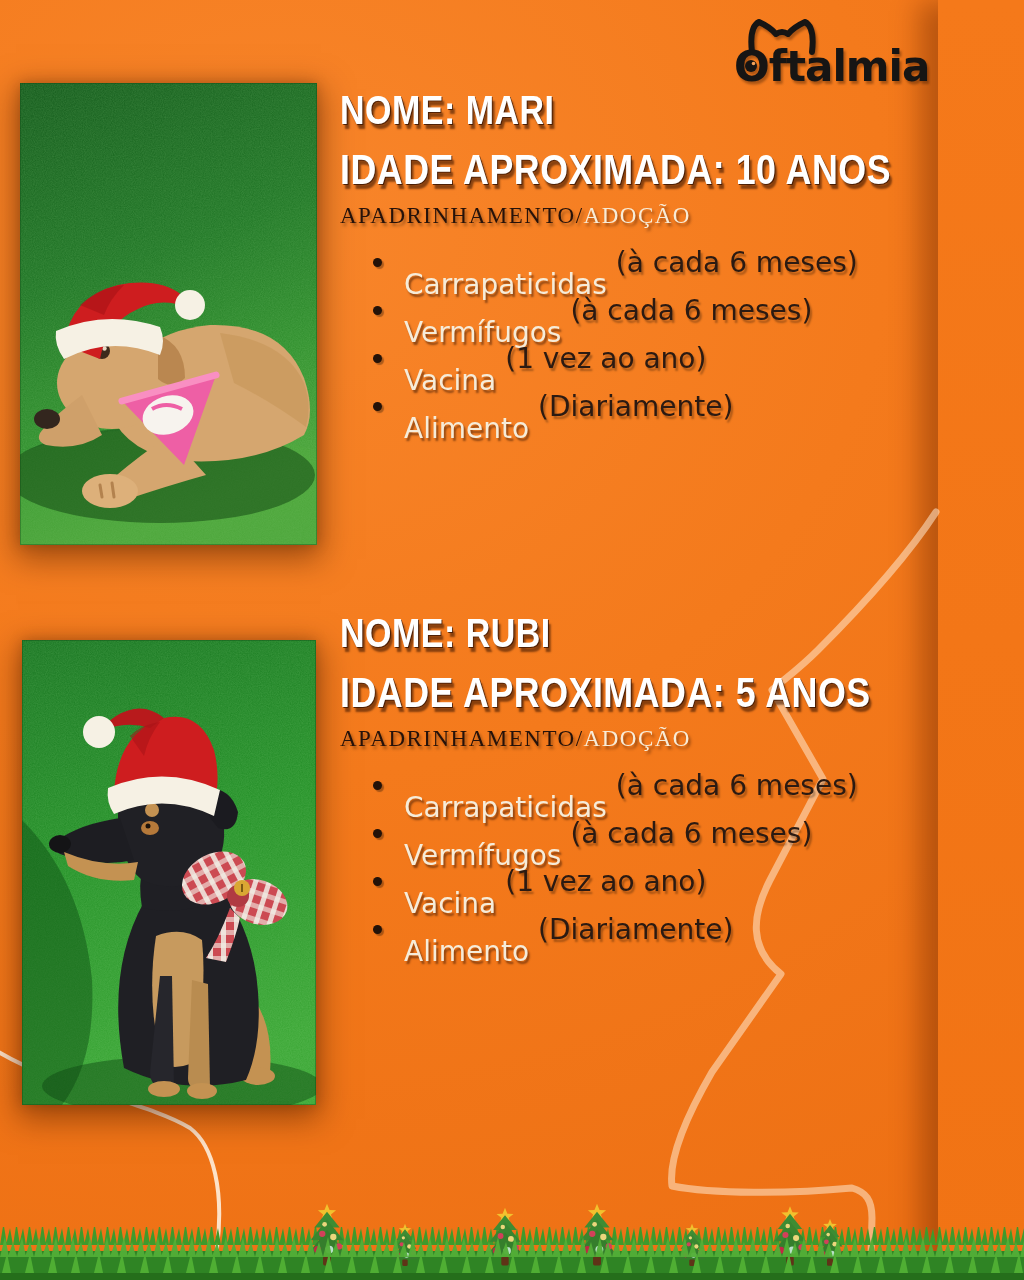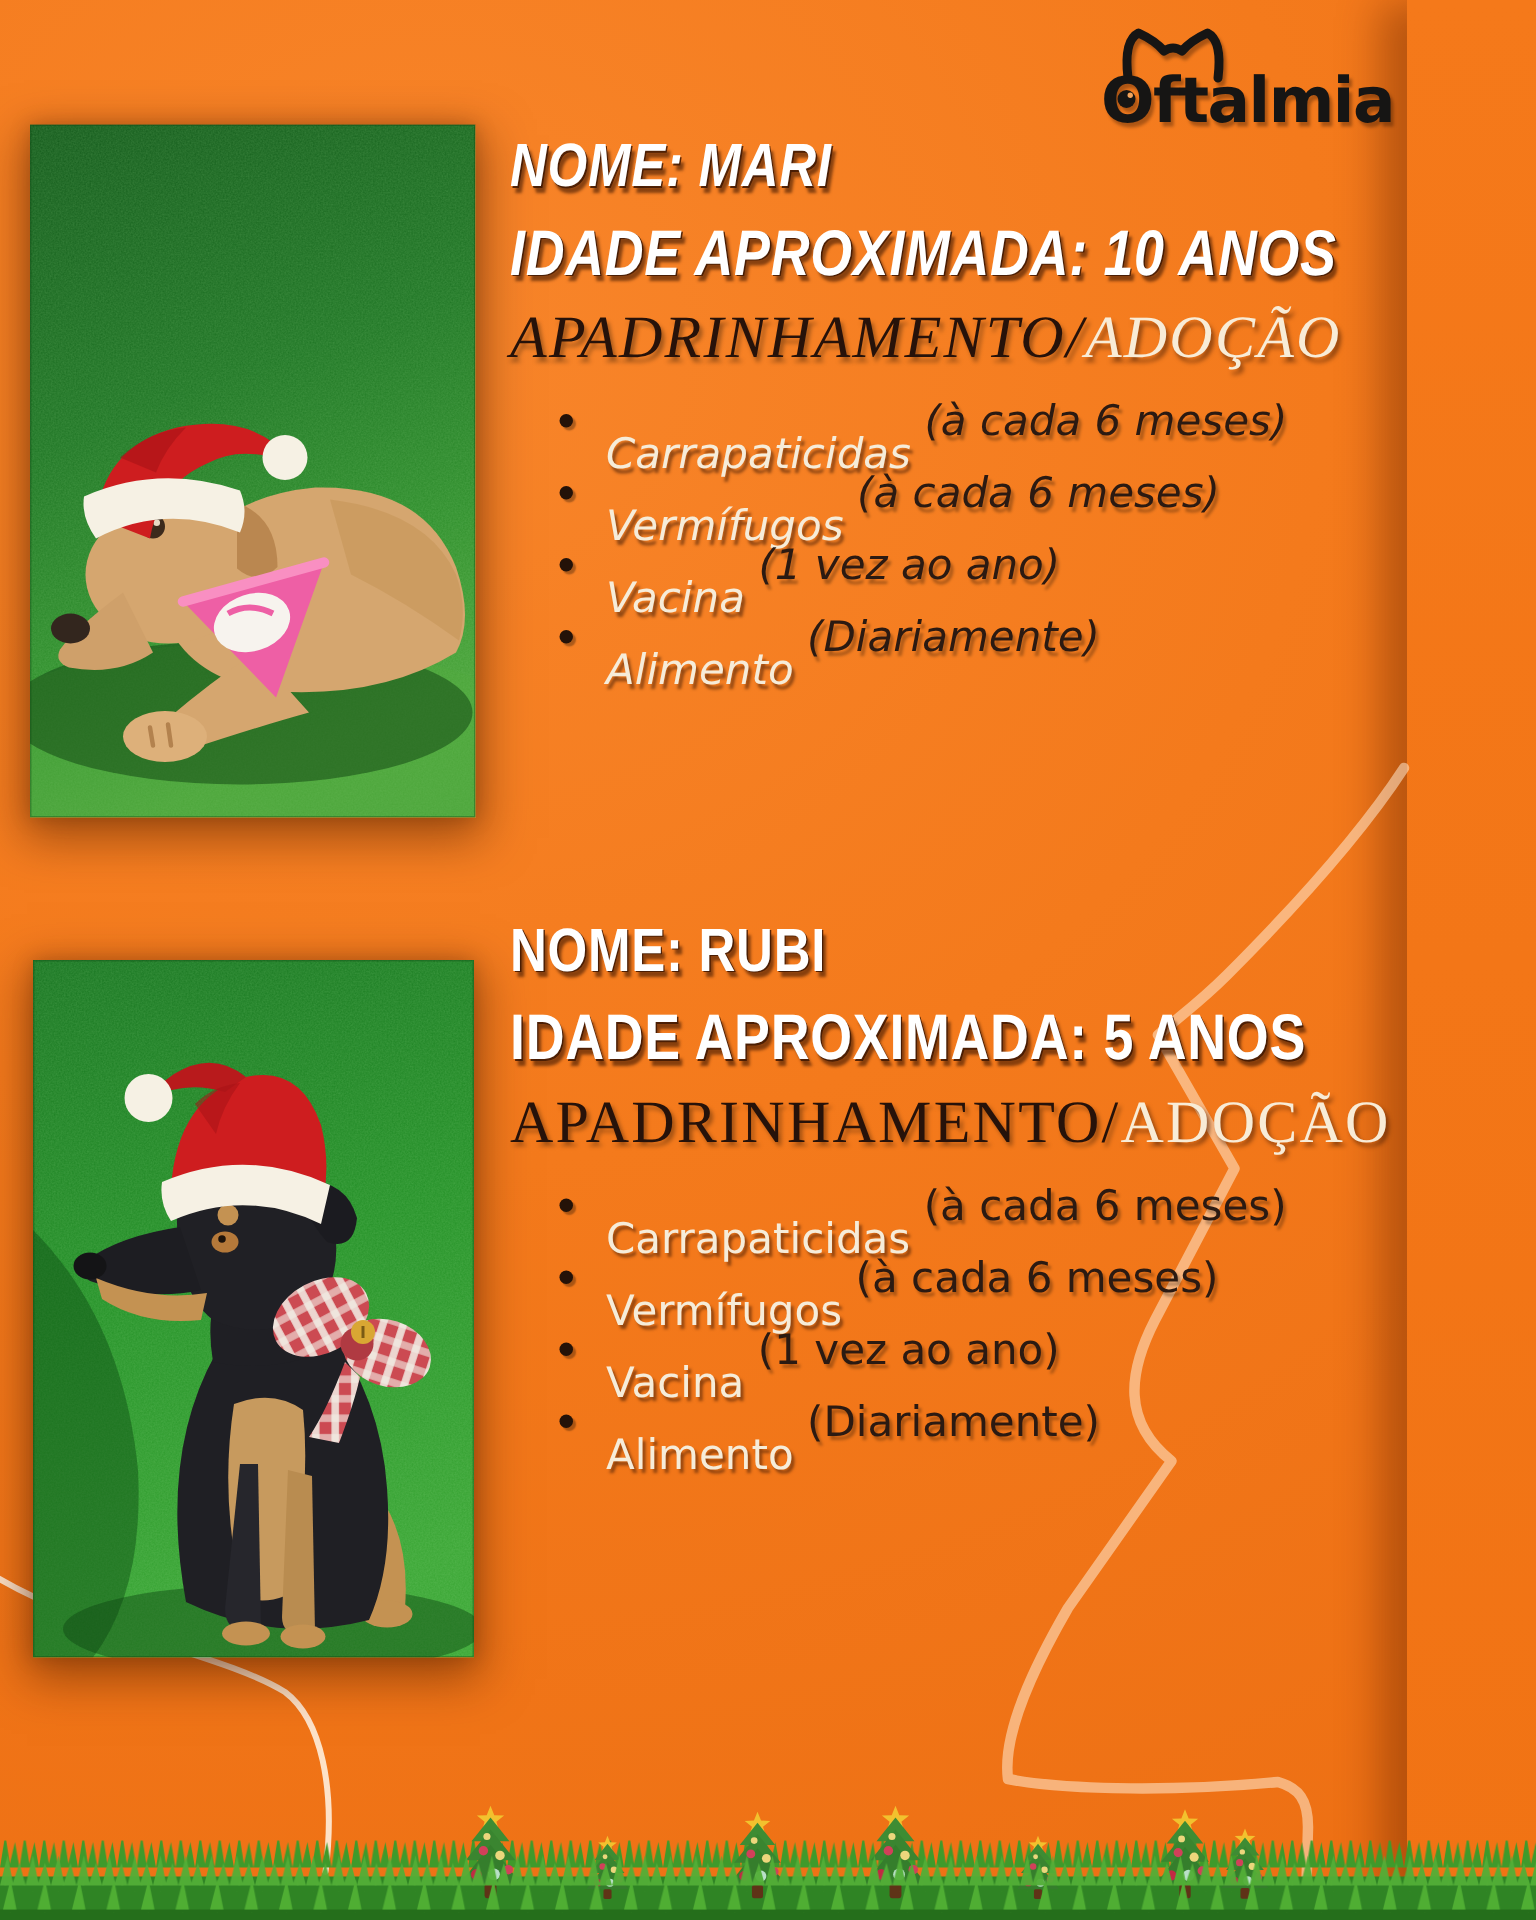--- a/index.html
+++ b/index.html
@@ -20,31 +20,31 @@
         filter:drop-shadow(2px 3px 1px rgba(40,15,0,.35));}
 
   
   .photo{position:absolute;margin:0;padding:0;line-height:0;
          box-shadow:0 10px 30px 4px rgba(75,28,0,.5), 0 0 12px rgba(75,28,0,.25);}
   .photo-mari{left:20px;top:83px;width:297px;height:462px;}
   .photo-rubi{left:22px;top:640px;width:294px;height:465px;}
 
   
   .pet-card{position:absolute;left:340px;width:610px;}
-  .pet-card.first{top:90px;font-style:italic;}
+  .pet-card.first{top:90px;}
   .pet-card.second{top:613px;}
   .heading{
     margin:0;color:#ffffff;font-weight:bold;white-space:nowrap;
     letter-spacing:.5px;transform:scale(.92,1.1);transform-origin:left top;
     text-shadow:3px 4px 2px rgba(62,24,4,.6), 1px 1px 0 rgba(62,24,4,.85);
   }
   .nome{font-size:37px;line-height:1;}
   .idade{font-size:39px;line-height:1;margin-top:21px;}
   .program{
-    margin-top:17px;font-family:"Liberation Serif", serif;font-size:40px;
+    margin-top:17px;font-family:"Liberation Serif", serif;font-size:23px;
     letter-spacing:1.5px;white-space:nowrap;line-height:1.05;
   }
   .program .dark{color:#26120a;text-shadow:2px 3px 3px rgba(0,0,0,.35);}
   .program .light{color:#f8ecd7;text-shadow:2px 3px 3px rgba(62,24,4,.55);}
   .items{list-style:none;margin:10px 0 0 0;padding:0;font-family:"DejaVu Sans", sans-serif;font-size:28px;}
   .items li{display:flex;align-items:center;height:48px;padding-left:33px;}
   .dot{flex:0 0 auto;width:9px;height:9px;border-radius:50%;background:#241208;
        margin-right:22px;box-shadow:2px 2px 1px rgba(0,0,0,.3);}
   .lead{color:#f6ecd9;margin-right:9px;text-shadow:2px 3px 2px rgba(60,24,6,.55);margin-top:44px;}
   .detail{color:#2b1a12;text-shadow:2px 3px 2px rgba(0,0,0,.3);}

